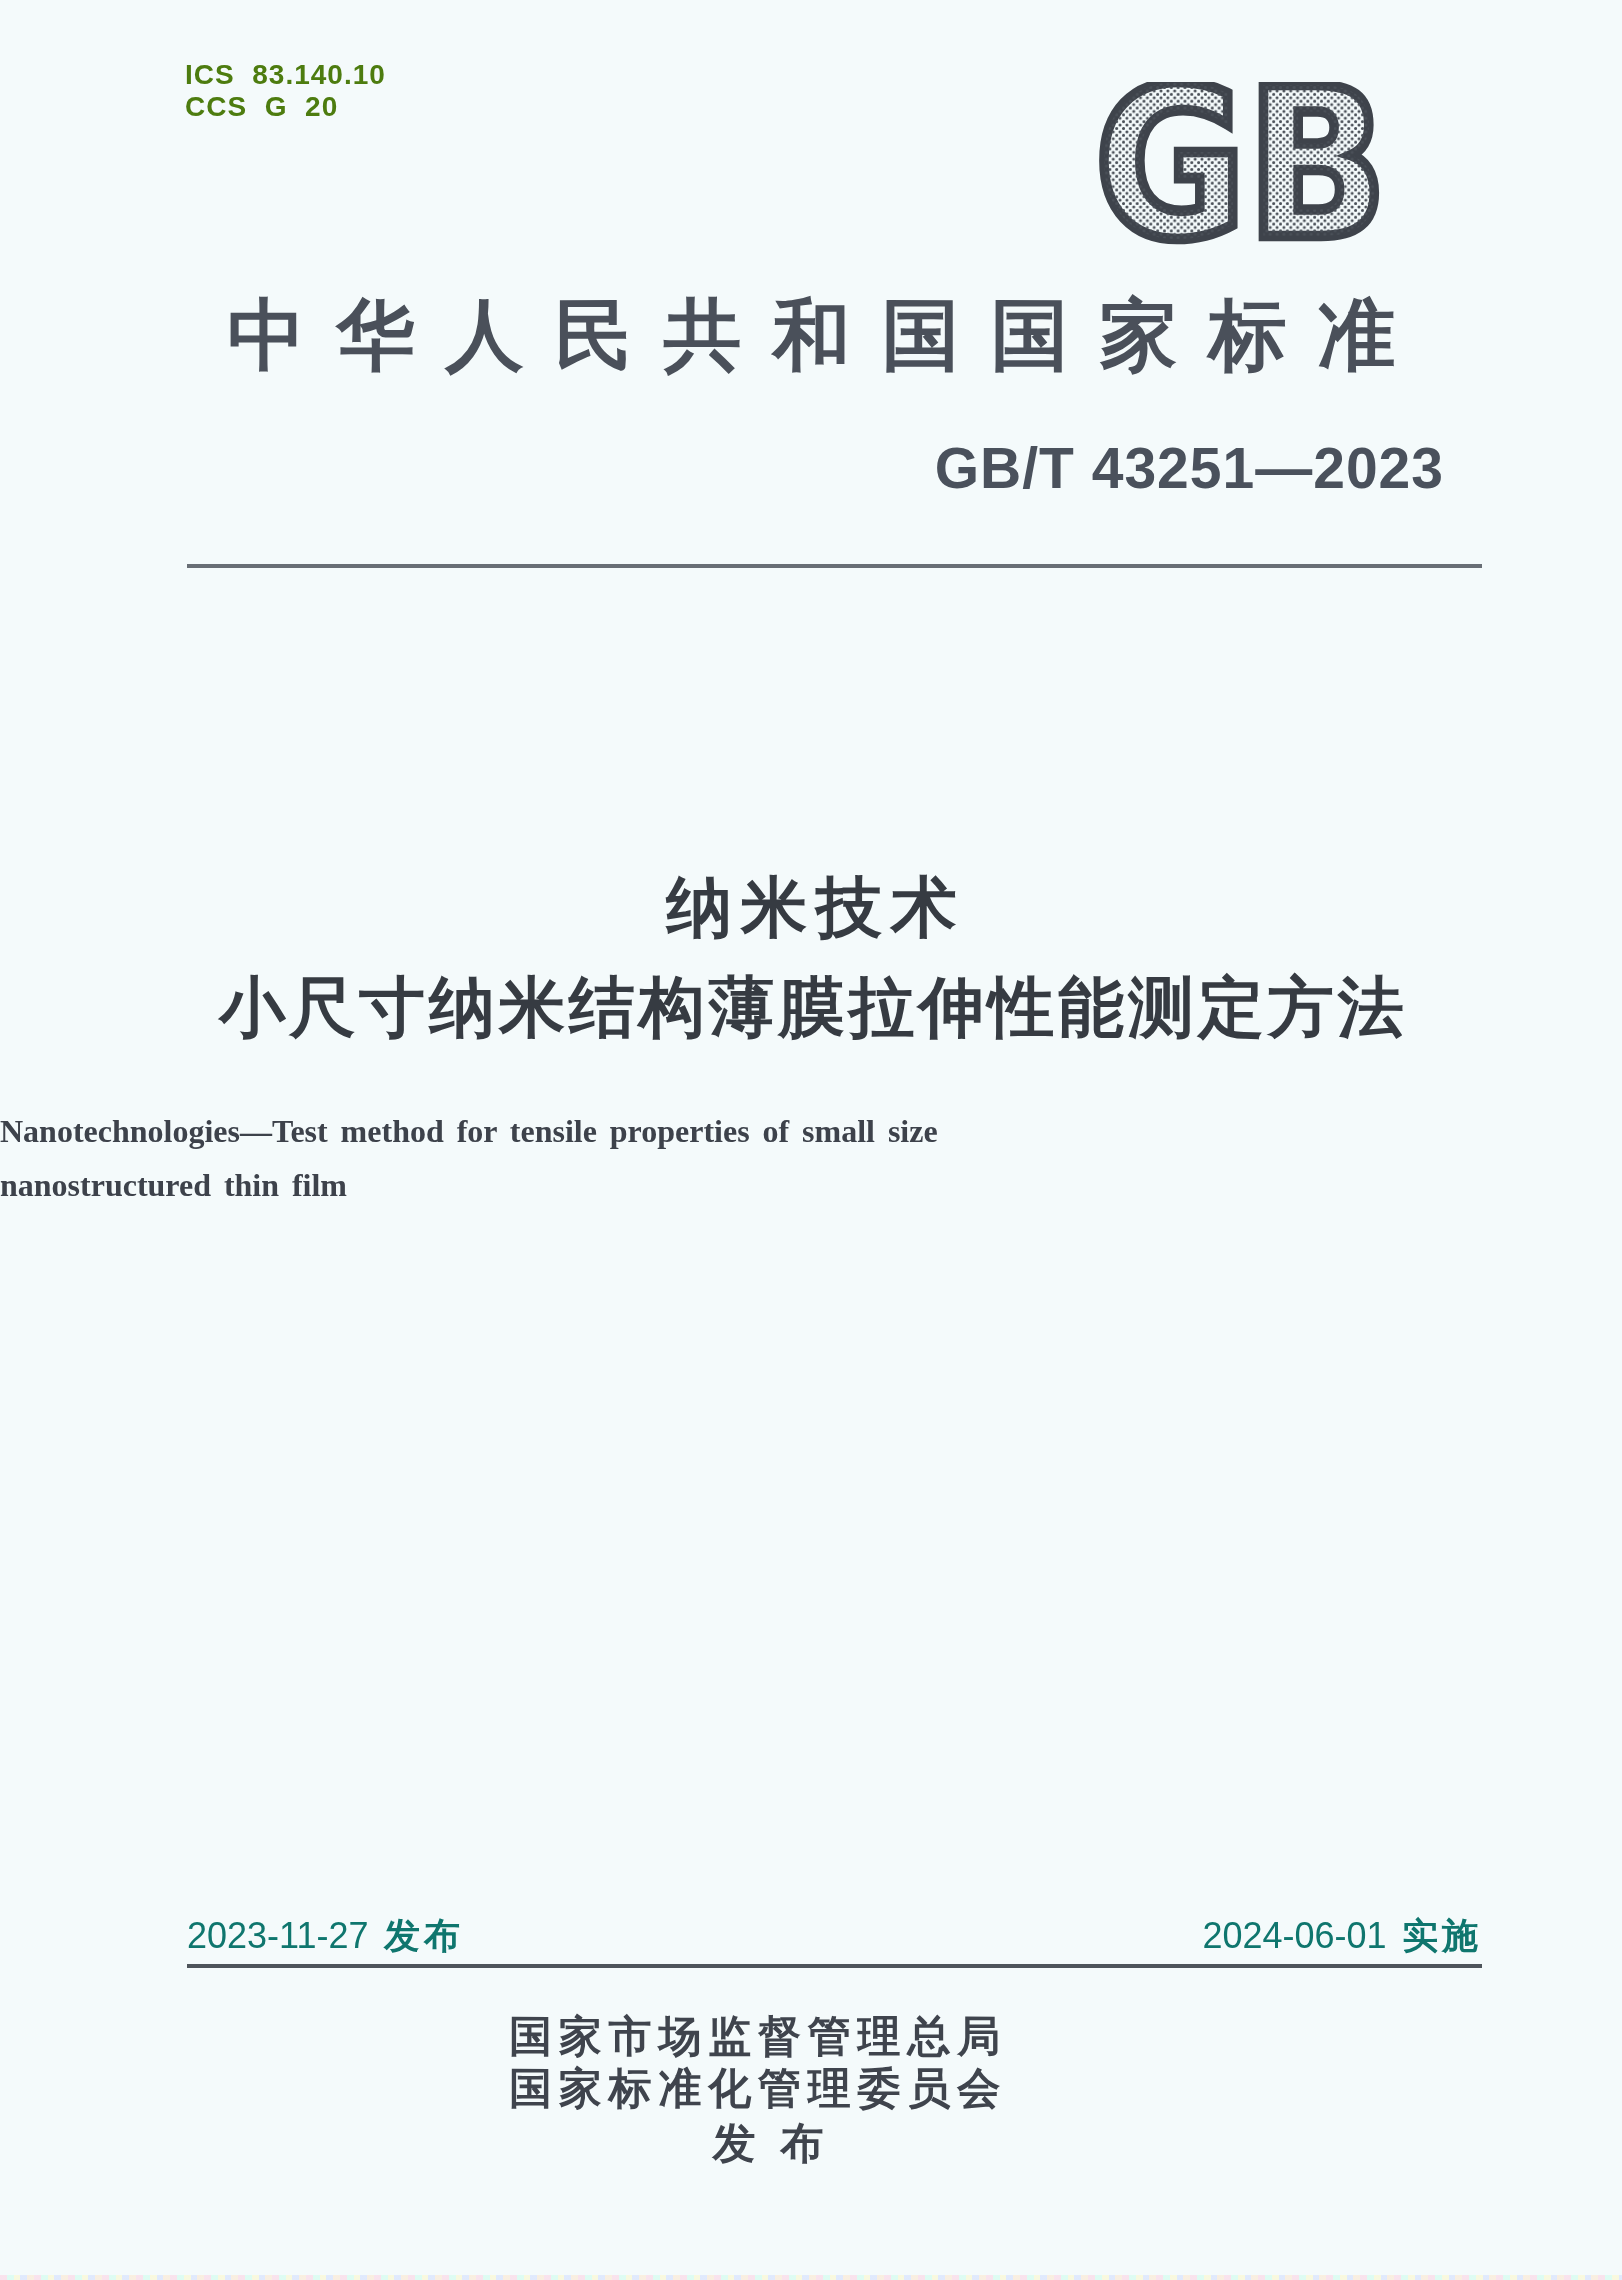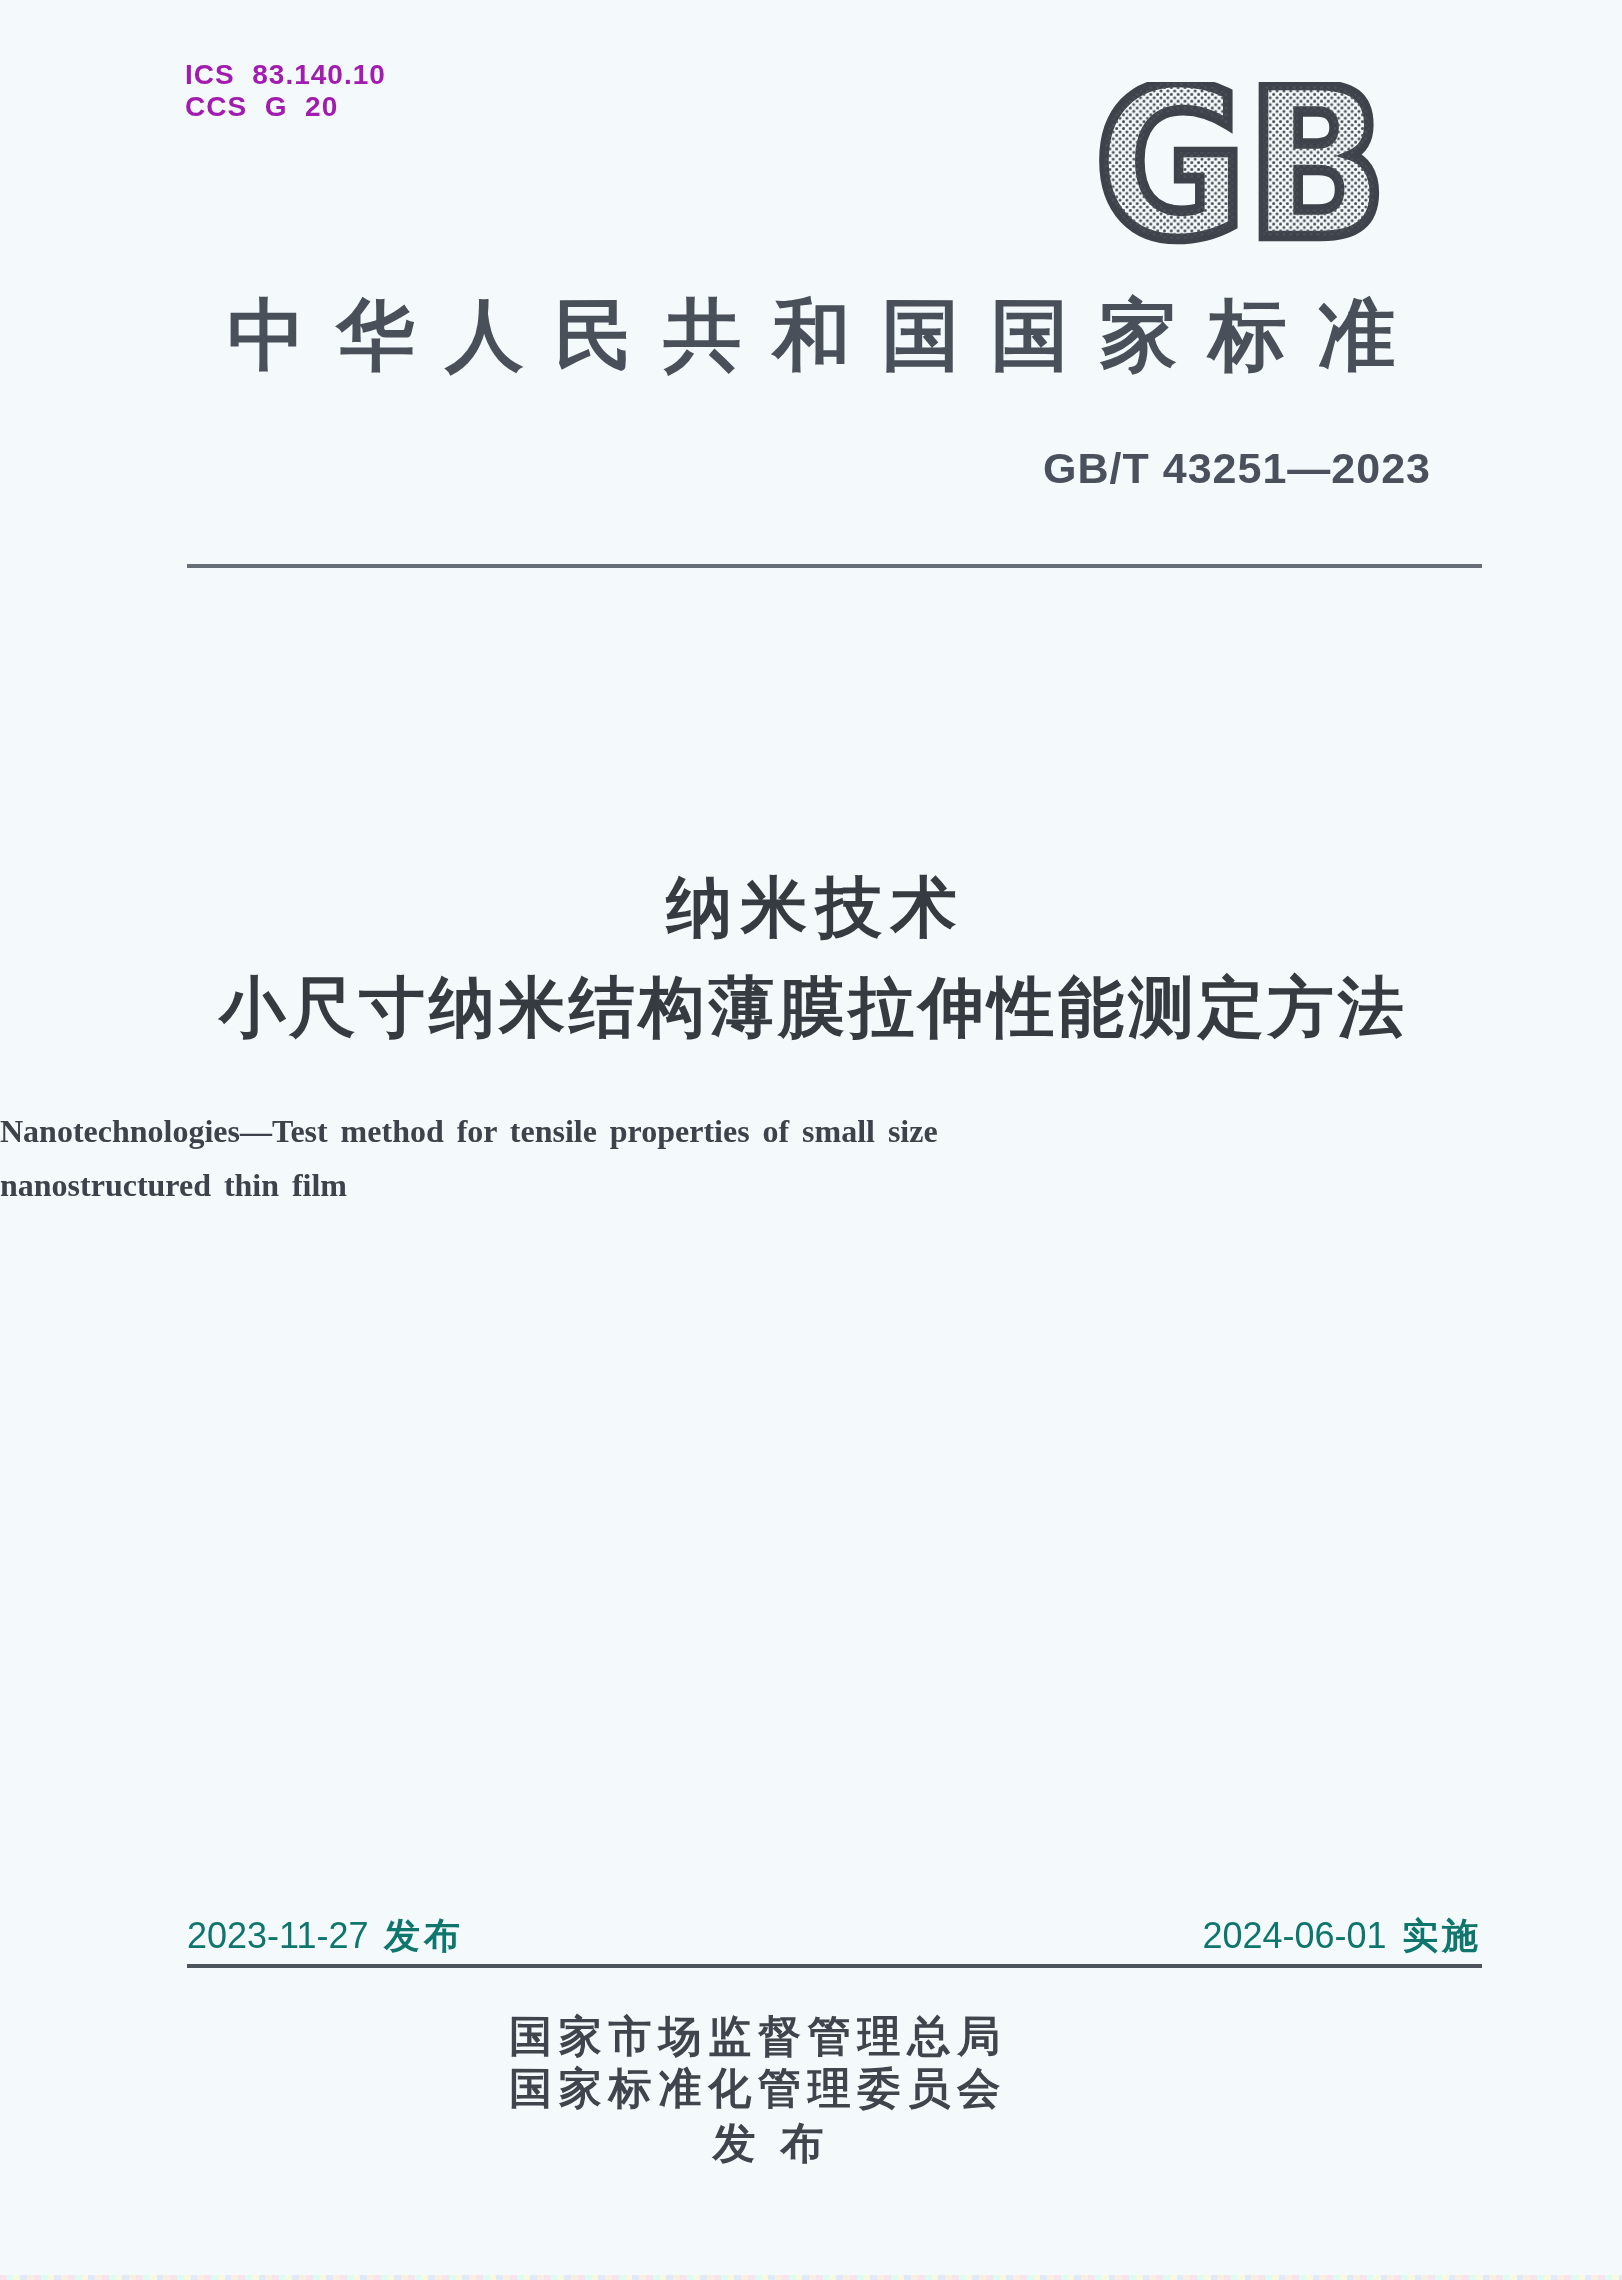--- a/index.html
+++ b/index.html
@@ -25,21 +25,21 @@
   
   .codes {
     position: absolute;
     left: 185px;
     top: 59px;
     font-size: 28px;
     font-weight: bold;
     line-height: 32px;
     letter-spacing: 1px;
     word-spacing: 8.8px;
-    color: #a21caf;
+    color: #4d7c0f;
   }
 
   
   .gb-logo {
     position: absolute;
     left: 1084px;
     top: 82px;
     width: 314px;
     height: 170px;
   }
@@ -62,22 +62,22 @@
     letter-spacing: 31px;
     text-indent: 31px;
     white-space: nowrap;
     color: var(--ink-light);
   }
 
   
   .std-number {
     position: absolute;
     top: 443px;
-    right: 192px;
-    font-size: 43px;
+    right: 179px;
+    font-size: 57px;
     line-height: 51px;
     font-weight: 600;
     letter-spacing: 1px;
     color: #4a515c;
   }
 
   .rule {
     position: absolute;
     left: 187px;
     width: 1295px;

